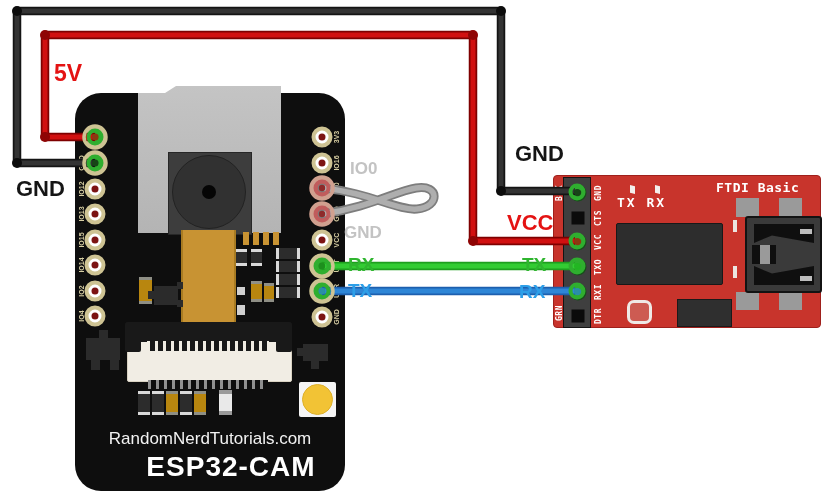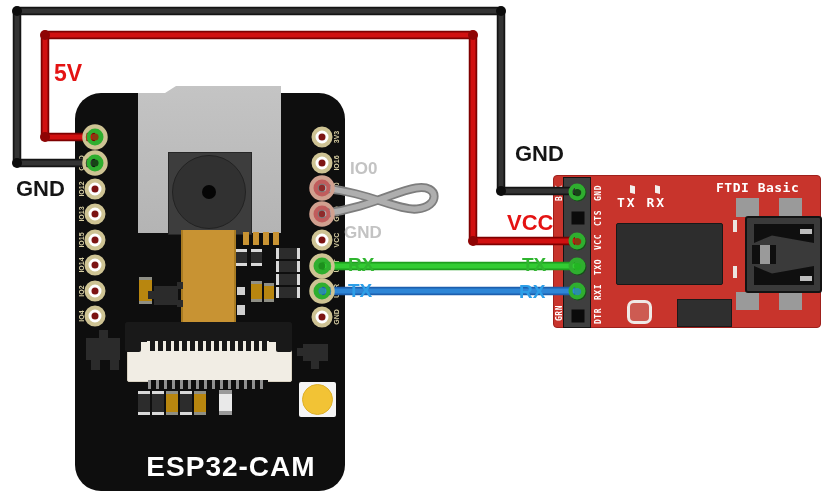--- a/index.html
+++ b/index.html
@@ -99,20 +99,21 @@
     <div class="smd cap-v" style="left:63px;top:298px;width:12px;height:24px;"></div>
     <div class="smd cap-v" style="left:77px;top:298px;width:12px;height:24px;"></div>
     <div class="smd cap-gold" style="left:91px;top:298px;width:12px;height:24px;"></div>
     <div class="smd cap-v" style="left:105px;top:298px;width:12px;height:24px;"></div>
     <div class="smd cap-gold" style="left:119px;top:298px;width:12px;height:24px;"></div>
     <div class="smd" style="left:144px;top:297px;width:13px;height:25px;background:linear-gradient(#9a9a9a 0 4px,#e9e9e9 4px 21px,#9a9a9a 21px);"></div>
 
     <div class="abs" style="left:224px;top:289px;width:37px;height:35px;background:#f5f5f5;border-radius:2px;"></div>
     <div class="abs" style="left:227px;top:291px;width:31px;height:31px;border-radius:50%;background:#f2c335;border:1px solid #ddb02a;box-sizing:border-box;"></div>
 
+    <div class="abs" style="left:0;top:336px;width:270px;text-align:center;color:#f2f2f2;font-size:17px;">RandomNerdTutorials.com</div>
     <div class="abs" style="left:0;top:358px;width:312px;text-align:center;color:#ffffff;font-size:28px;font-weight:600;letter-spacing:1px;">ESP32-CAM</div>
 
     <div class="pin" style="left:20px;top:44px;background:#2fae2f;--core:#8a3a10;"></div>
     <div class="pin" style="left:20px;top:70px;background:#2fae2f;--core:#174517;"></div>
     <div class="pin" style="left:20px;top:96px;"></div>
     <div class="pin" style="left:20px;top:121px;"></div>
     <div class="pin" style="left:20px;top:147px;"></div>
     <div class="pin" style="left:20px;top:172px;"></div>
     <div class="pin" style="left:20px;top:198px;"></div>
     <div class="pin" style="left:20px;top:223px;"></div>

